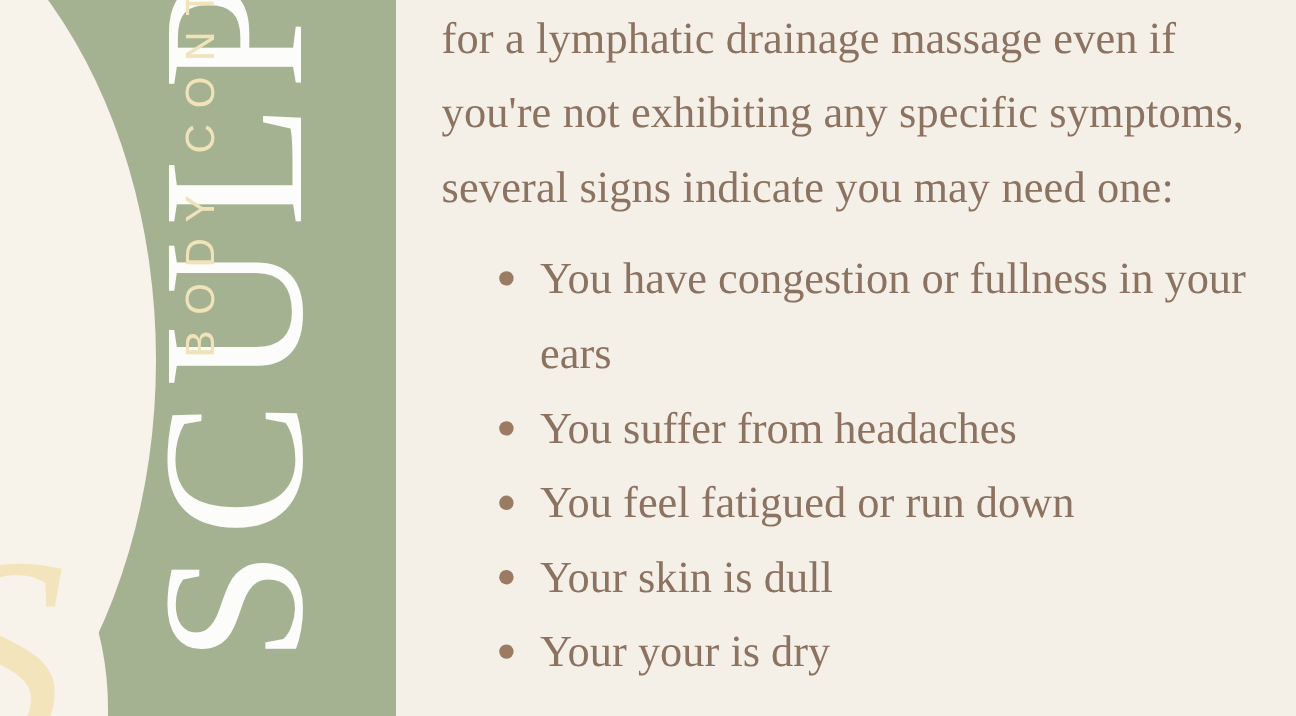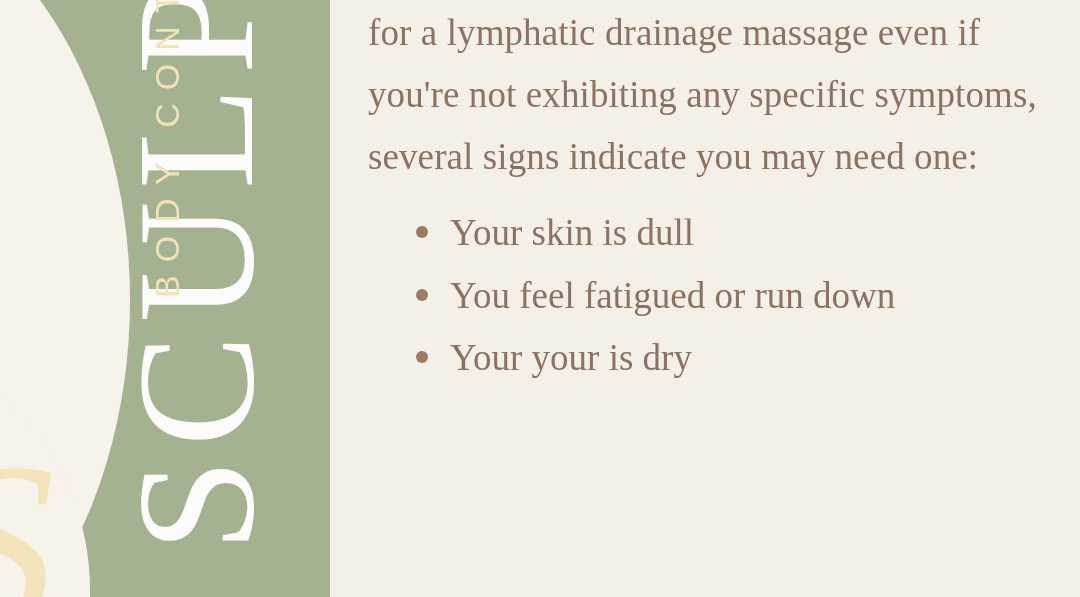--- a/index.html
+++ b/index.html
@@ -156,19 +156,21 @@
     <div class="cream-arc"></div>
     <div class="cream-arc2"></div>
     <div class="sculpt-accent">S</div>
     <div class="sculpt-word">SCULPT</div>
     <div class="contour-word">BODY CONTOUR</div>
   </div>
 
   <div id="content">
     <p id="intro">for a lymphatic drainage massage even if you're not exhibiting any specific symptoms, several signs indicate you may need one:</p>
     <ul class="sign-list">
+      <li><span class="bullet"></span><span>You have congestion or fullness in your ears</span></li>
+      <li><span class="bullet"></span><span>You suffer from headaches</span></li>
+      <li><span class="bullet"></span><span>You feel fatigued or run down</span></li>
       <li><span class="bullet"></span><span>Your skin is dull</span></li>
-      <li><span class="bullet"></span><span>You feel fatigued or run down</span></li>
       <li><span class="bullet"></span><span>Your your is dry</span></li>
     </ul>
   </div>
 
 </div>
 
 </body></html>

